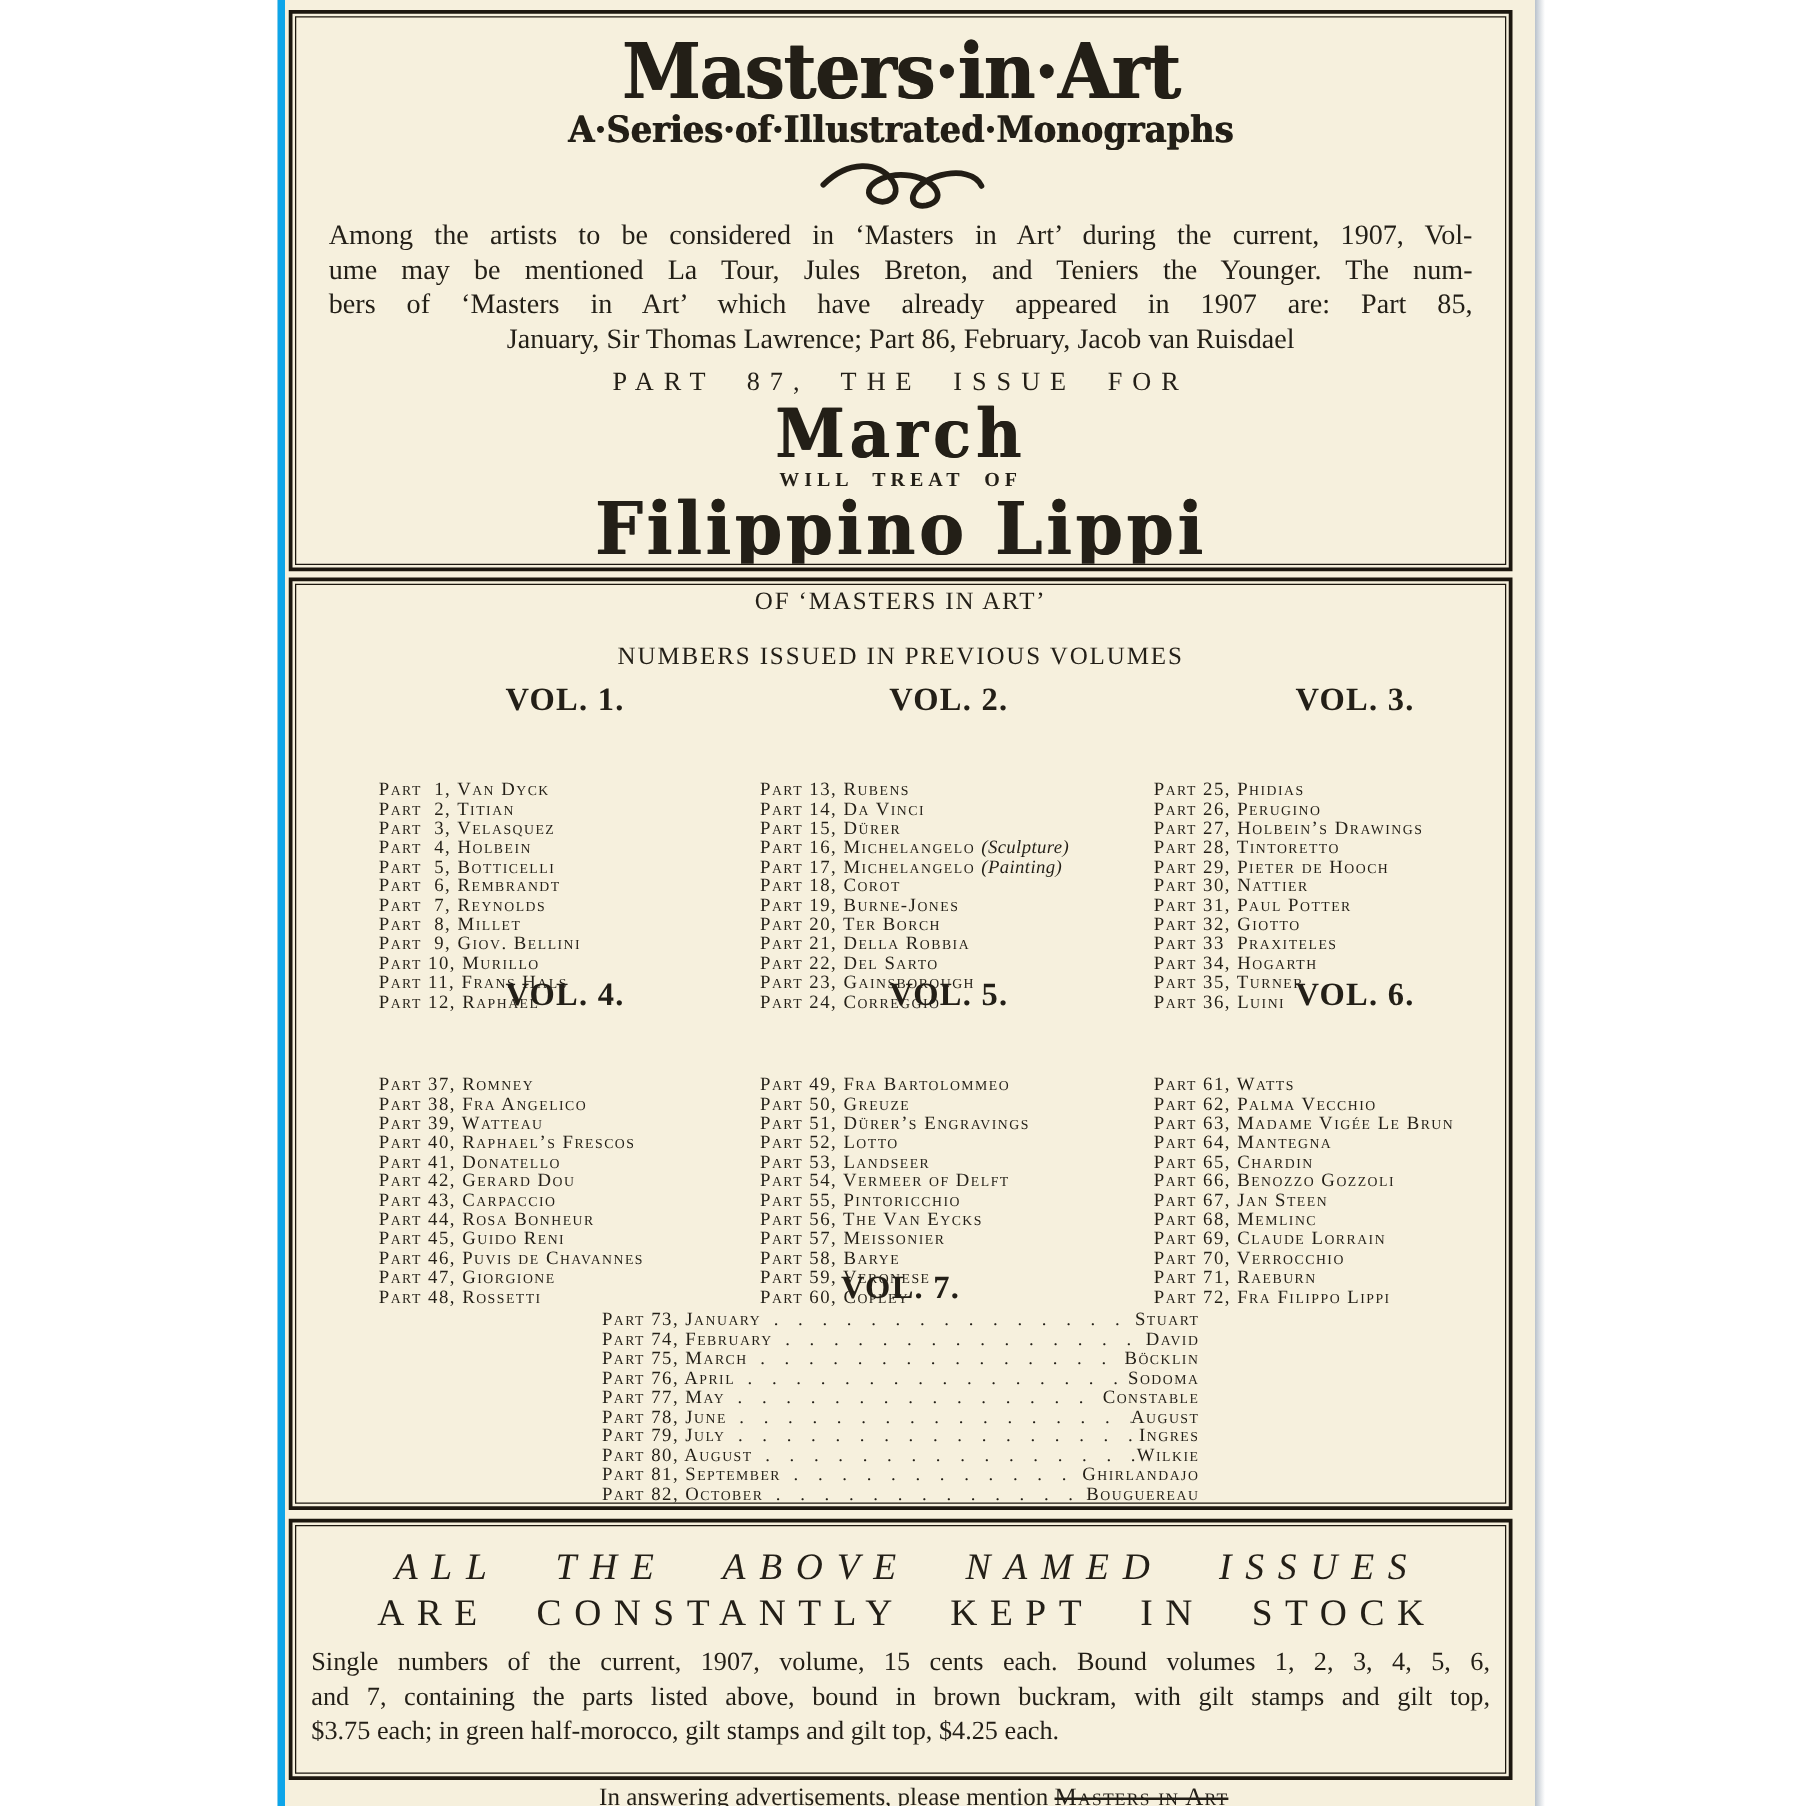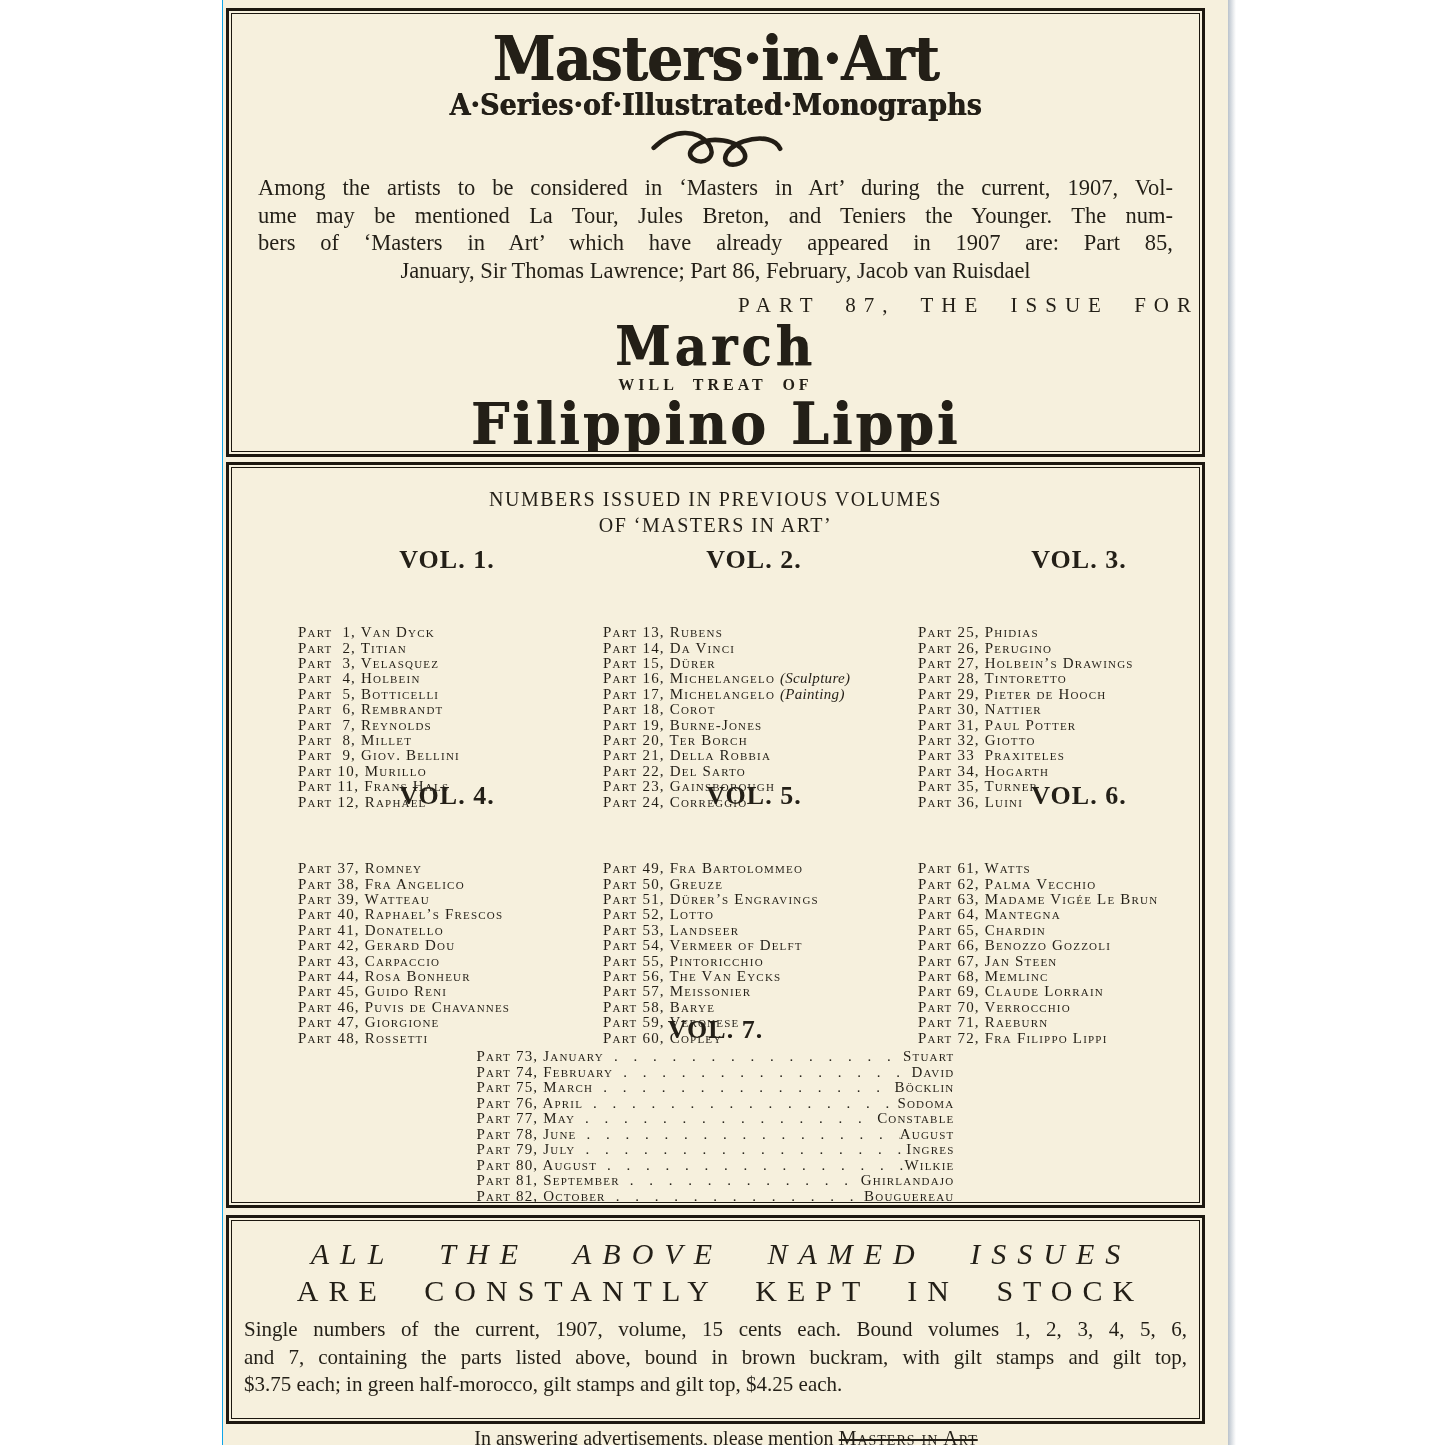--- a/index.html
+++ b/index.html
@@ -7,21 +7,21 @@
     --ink:#231f17;
     --border:#1c170f;
   }
   html,body{margin:0;padding:0;background:#ffffff;}
   body{
     width:1445px;height:1445px;overflow:hidden;position:relative;
     font-family:"Liberation Serif","DejaVu Serif",serif;color:var(--ink);
   }
   .scan-page{
     position:absolute;left:222px;top:0;width:1006px;height:1445px;
-    background:var(--paper);border-left:1px solid #0ea5e9;
+    background:var(--paper);border-left:6px solid #0ea5e9;
   }
   .page-edge-shadow{
     position:absolute;left:1228px;top:0;width:8px;height:1445px;
     background:linear-gradient(to right,#b9c2cc,#eceef0 70%,#ffffff);
   }
   .box{
     position:absolute;left:3px;width:979px;box-sizing:border-box;
     border:3px solid var(--border);padding:2px;
   }
   .box-inner{
@@ -44,21 +44,21 @@
   .masthead-subtitle{
     text-align:center;font-size:27px;line-height:34px;letter-spacing:0;
   }
   .flourish-wrap{text-align:center;height:44px;margin-top:2px;}
   .intro{
     margin:6px 26px 0 26px;font-size:22.5px;line-height:27.5px;
   }
   .intro-line{text-align:justify;text-align-last:justify;}
   .intro-line:last-child{text-align-last:center;}
   .issue-line{
-    margin-top:9px;text-align:right;font-size:21px;letter-spacing:8px;
+    margin-top:9px;text-align:center;font-size:21px;letter-spacing:8px;
     word-spacing:12px;
   }
   .issue-month{
     margin-top:1px;text-align:center;font-size:50px;line-height:56px;
     letter-spacing:4px;
   }
   .treat-line{
     margin-top:1px;text-align:center;font-size:16px;letter-spacing:4px;
     word-spacing:8px;font-weight:bold;
   }
@@ -148,22 +148,22 @@
         </div>
       <div class="issue-line">PART 87, THE ISSUE FOR</div>
       <div class="issue-month blackletter">March</div>
       <div class="treat-line">WILL TREAT OF</div>
       <div class="issue-artist blackletter">Filippino Lippi</div>
     </div>
   </div>
 
   <div class="box box2">
     <div class="box-inner">
+      <div class="pv-heading" style="margin-top:0;">OF ‘MASTERS IN ART’</div>
       <div class="pv-heading">NUMBERS ISSUED IN PREVIOUS VOLUMES</div>
-      <div class="pv-heading" style="margin-top:0;">OF ‘MASTERS IN ART’</div>
 
       <div class="vols-row row1">
         <div class="vol-col col-a">
           <div class="vol-title">VOL. 1.</div>
           <div class="part-list">
             
           <div class="part-row"><span>Part  1, Van Dyck</span><span class="part-note"></span></div><div class="part-row"><span>Part  2, Titian</span><span class="part-note"></span></div><div class="part-row"><span>Part  3, Velasquez</span><span class="part-note"></span></div><div class="part-row"><span>Part  4, Holbein</span><span class="part-note"></span></div><div class="part-row"><span>Part  5, Botticelli</span><span class="part-note"></span></div><div class="part-row"><span>Part  6, Rembrandt</span><span class="part-note"></span></div><div class="part-row"><span>Part  7, Reynolds</span><span class="part-note"></span></div><div class="part-row"><span>Part  8, Millet</span><span class="part-note"></span></div><div class="part-row"><span>Part  9, Giov. Bellini</span><span class="part-note"></span></div><div class="part-row"><span>Part 10, Murillo</span><span class="part-note"></span></div><div class="part-row"><span>Part 11, Frans Hals</span><span class="part-note"></span></div><div class="part-row"><span>Part 12, Raphael</span><span class="part-note"></span></div></div>
         </div>
         <div class="vol-col col-b">
           <div class="vol-title">VOL. 2.</div>

